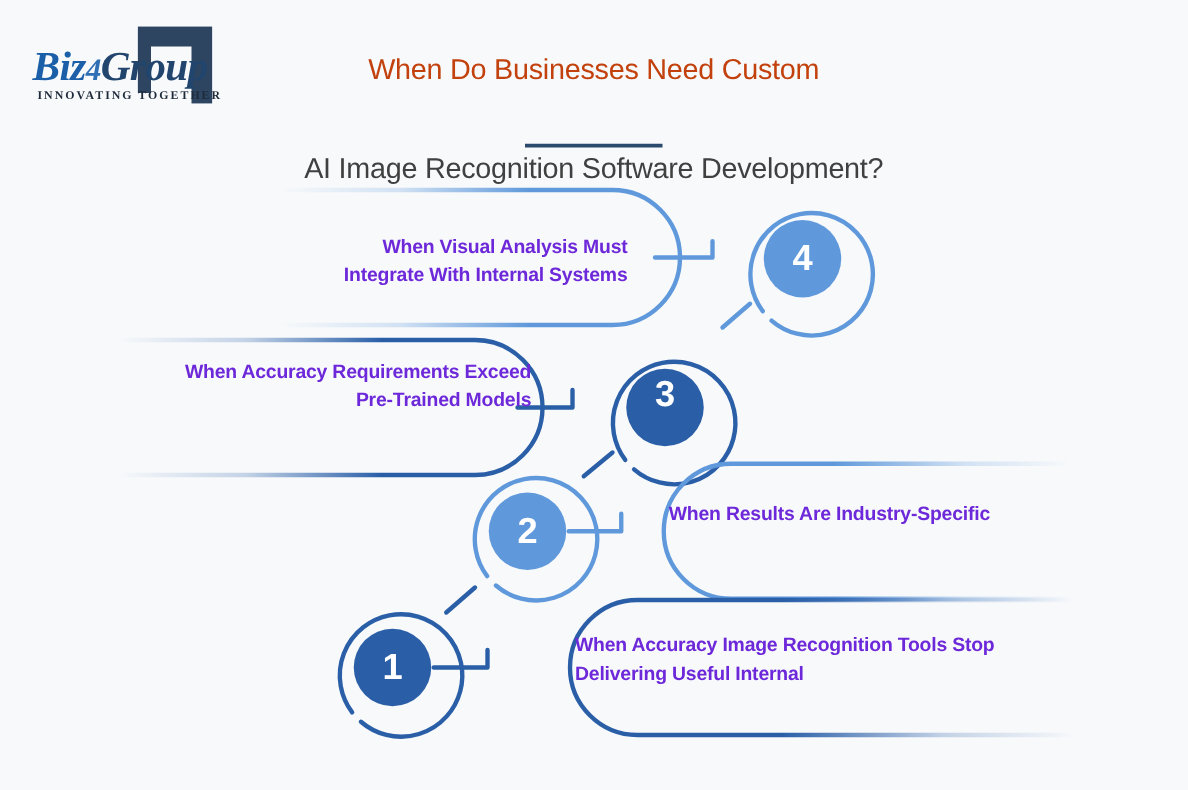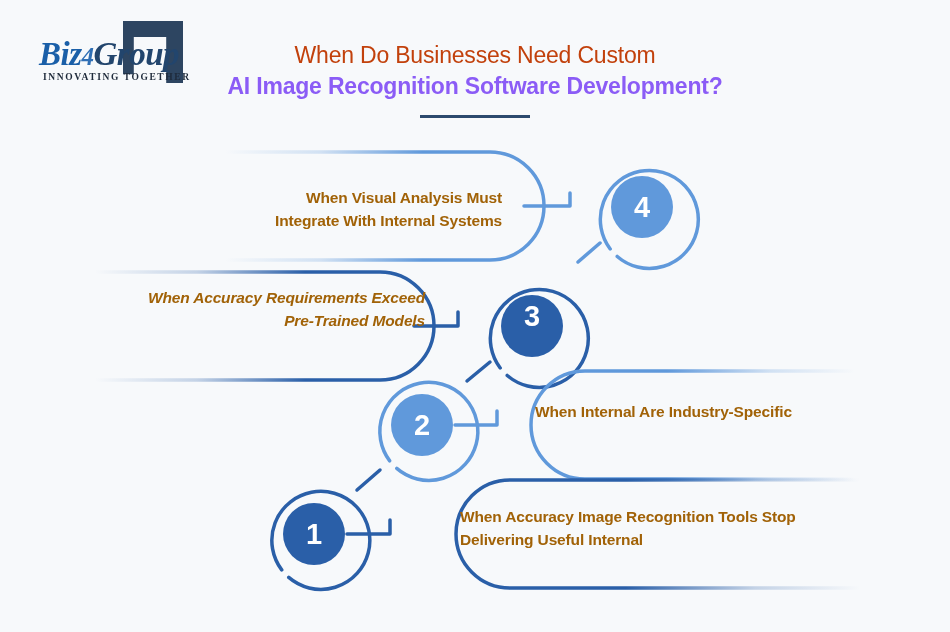--- a/index.html
+++ b/index.html
@@ -22,21 +22,20 @@
     width: 950px;
     height: 132px;
   }
 
   #logo {
     position: absolute;
     left: 18px;
     top: 18px;
     width: 158px;
     height: 72px;
-    margin-left: 13px;
   }
   #logo-bracket {
     position: absolute;
     left: 92px;
     top: 3px;
     width: 60px;
     height: 62px;
     background: #2d4561;
     clip-path: polygon(0 0, 100% 0, 100% 100%, 72% 100%, 72% 26%, 18% 26%, 18% 86%, 0 86%);
   }
@@ -80,24 +79,25 @@
   }
   .title-line1 {
     font-size: 23px;
     font-weight: normal;
     color: #c2410c;
     letter-spacing: -0.2px;
     line-height: 30px;
   }
   .title-line2 {
     font-size: 23px;
-    font-weight: bold;
-    color: #8b5cf6;
+    font-weight: normal;
+    color: #404040;
     letter-spacing: -0.2px;
     line-height: 32px;
+    margin-top: 48px;
   }
   #title-rule {
     position: absolute;
     left: 420px;
     top: 115px;
     width: 110px;
     height: 3px;
     background: #2c4a6e;
   }
 
@@ -114,28 +114,28 @@
     left: 0; top: 0;
     width: 950px;
     height: 632px;
   }
 
   
   .step-text {
     position: absolute;
     font-size: 15.5px;
     line-height: 23px;
-    color: #a16207;
+    color: #6d28d9;
     font-weight: 600;
     letter-spacing: -0.15px;
   }
   .step-text .ln { display: block; white-space: nowrap; }
 
   #text-4 { left: 180px; top: 186px; width: 322px; text-align: right; }
-  #text-3 { left: 50px; top: 286px; width: 375px; text-align: right; font-style: italic; }
+  #text-3 { left: 50px; top: 286px; width: 375px; text-align: right; }
   #text-2 { left: 535px; top: 400px; width: 340px; text-align: left; }
   #text-1 { left: 460px; top: 505px; width: 400px; text-align: left; }
 
   .step-number {
     position: absolute;
     color: #ffffff;
     font-size: 29px;
     font-weight: 600;
     text-align: center;
     width: 60px;
@@ -246,21 +246,21 @@
   <div class="step-number" id="num-1">1</div>
   <div class="step-number" id="num-2">2</div>
   <div class="step-number" id="num-3">3</div>
   <div class="step-number" id="num-4">4</div>
 
   <div class="step-text" id="text-1">
     <span class="ln">When Accuracy Image Recognition Tools Stop</span>
     <span class="ln">Delivering Useful Internal</span>
   </div>
   <div class="step-text" id="text-2">
-    <span class="ln">When Internal Are Industry-Specific</span>
+    <span class="ln">When Results Are Industry-Specific</span>
   </div>
   <div class="step-text" id="text-3">
     <span class="ln">When Accuracy Requirements Exceed</span>
     <span class="ln">Pre-Trained Models</span>
   </div>
   <div class="step-text" id="text-4">
     <span class="ln">When Visual Analysis Must</span>
     <span class="ln">Integrate With Internal Systems</span>
   </div>
 </div>

